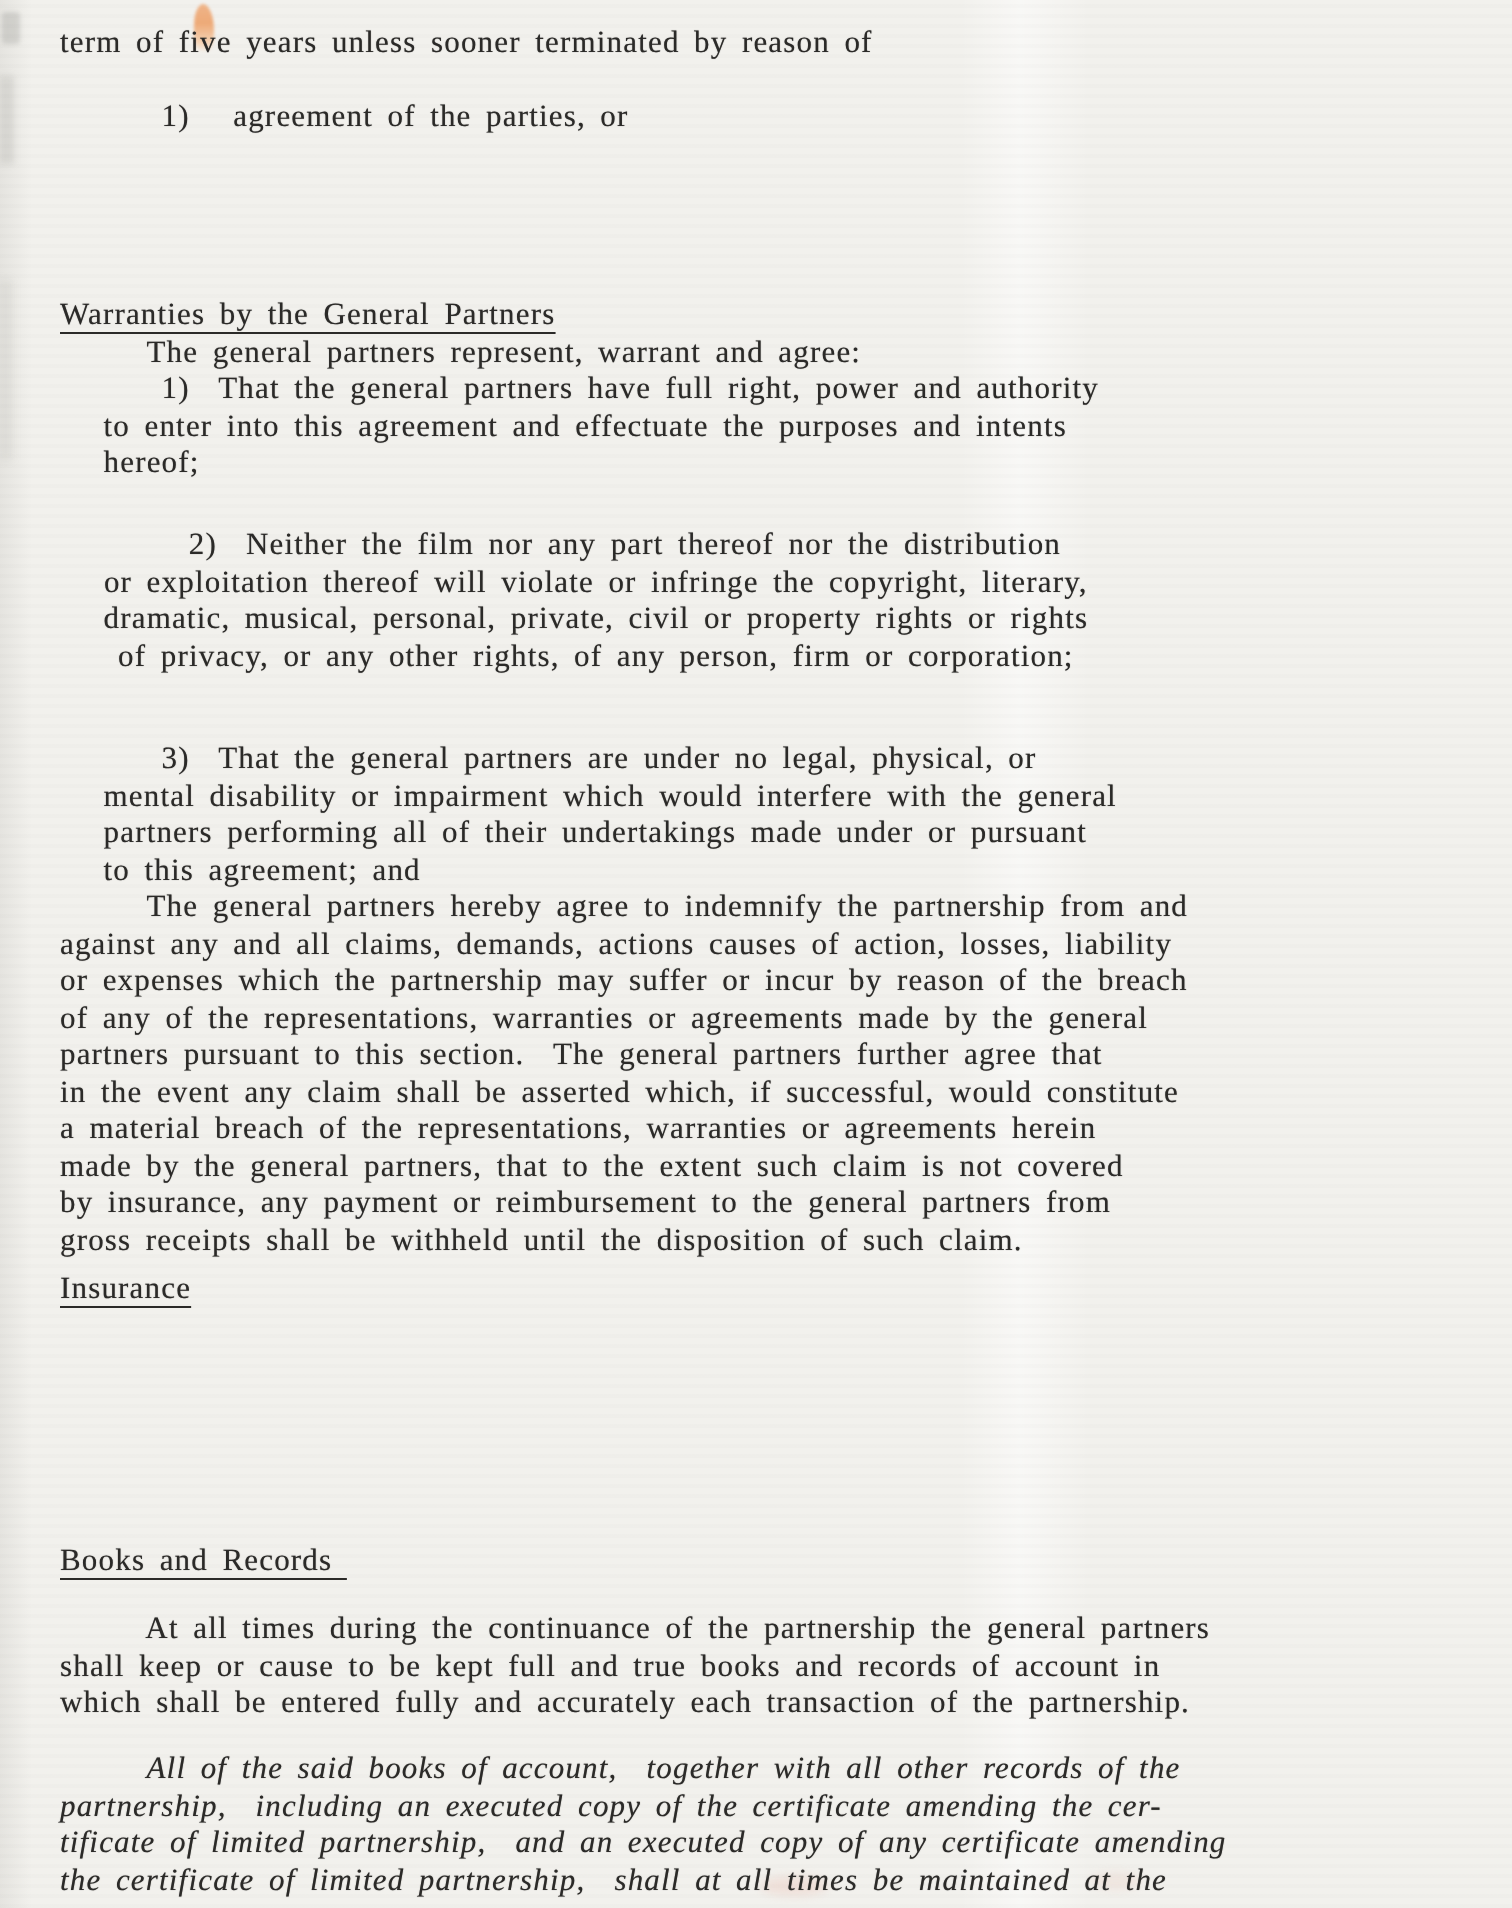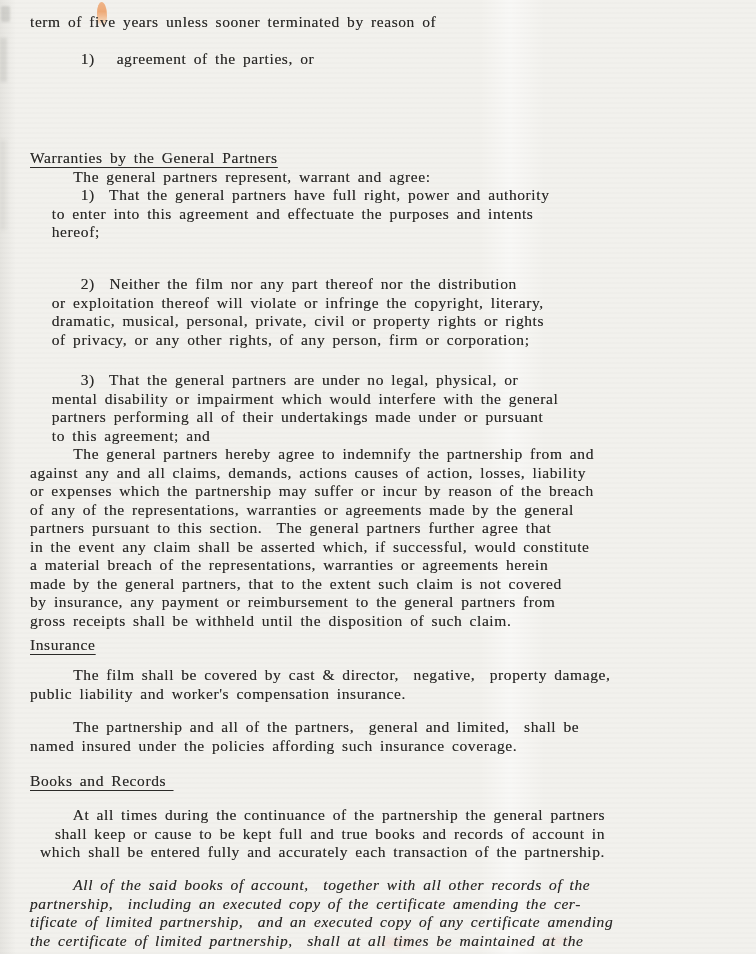--- a/index.html
+++ b/index.html
@@ -32,28 +32,28 @@
     text-underline-offset: 4px;
     text-decoration-thickness: 1.4px;
   }
   
   .b1  { top: 13px; }
   .b2  { top: 50px; }
   .b3  { top: 80px; }
   .b4  { top: 132px; margin-top: 17px; }
   .b5  { top: 168px; text-align: center; }
   .b6  { top: 186px; }
-  .b7  { top: 275px; }
+  .b7  { top: 264px; text-align: center; }
   .b8  { top: 359px; margin-top: 12px; }
   .b9  { top: 445px; }
   .b10 { top: 636px; }
   .b11 { top: 666px; }
   .b12 { top: 718px; }
   .b13 { top: 772px; font-family: Liberation Serif, serif; }
-  .b14 { top: 806px; text-align: right; }
+  .b14 { top: 806px; }
   .b15 { top: 876px; font-style: italic; }
   
   .stain-top {
     position: absolute;
     left: 97px; top: 2px;
     width: 10px; height: 24px;
     background: linear-gradient(to bottom, #efae7e 0%, #eda26b 40%, #f6d0ae 80%, rgba(246,208,174,0) 100%);
     border-radius: 45% 55% 40% 40%;
     filter: blur(0.7px);
     opacity: 0.9;
@@ -128,24 +128,20 @@
 against any and all claims, demands, actions causes of action, losses, liability
 or expenses which the partnership may suffer or incur by reason of the breach
 of any of the representations, warranties or agreements made by the general
 partners pursuant to this section.  The general partners further agree that
 in the event any claim shall be asserted which, if successful, would constitute
 a material breach of the representations, warranties or agreements herein
 made by the general partners, that to the extent such claim is not covered
 by insurance, any payment or reimbursement to the general partners from
 gross receipts shall be withheld until the disposition of such claim.</div>
   <div class="block b10 heading">Insurance</div>
-  <div class="block b11">      The film shall be covered by cast &amp; director,  negative,  property damage,
-public liability and worker's compensation insurance.</div>
-  <div class="block b12">      The partnership and all of the partners,  general and limited,  shall be
-named insured under the policies affording such insurance coverage.</div>
   <div class="block b13 heading">Books and Records </div>
   <div class="block b14">      At all times during the continuance of the partnership the general partners
 shall keep or cause to be kept full and true books and records of account in
 which shall be entered fully and accurately each transaction of the partnership.</div>
   <div class="block b15">      All of the said books of account,  together with all other records of the
 partnership,  including an executed copy of the certificate amending the cer-
 tificate of limited partnership,  and an executed copy of any certificate amending
 the certificate of limited partnership,  shall at all times be maintained at the</div>
 
 </div>

